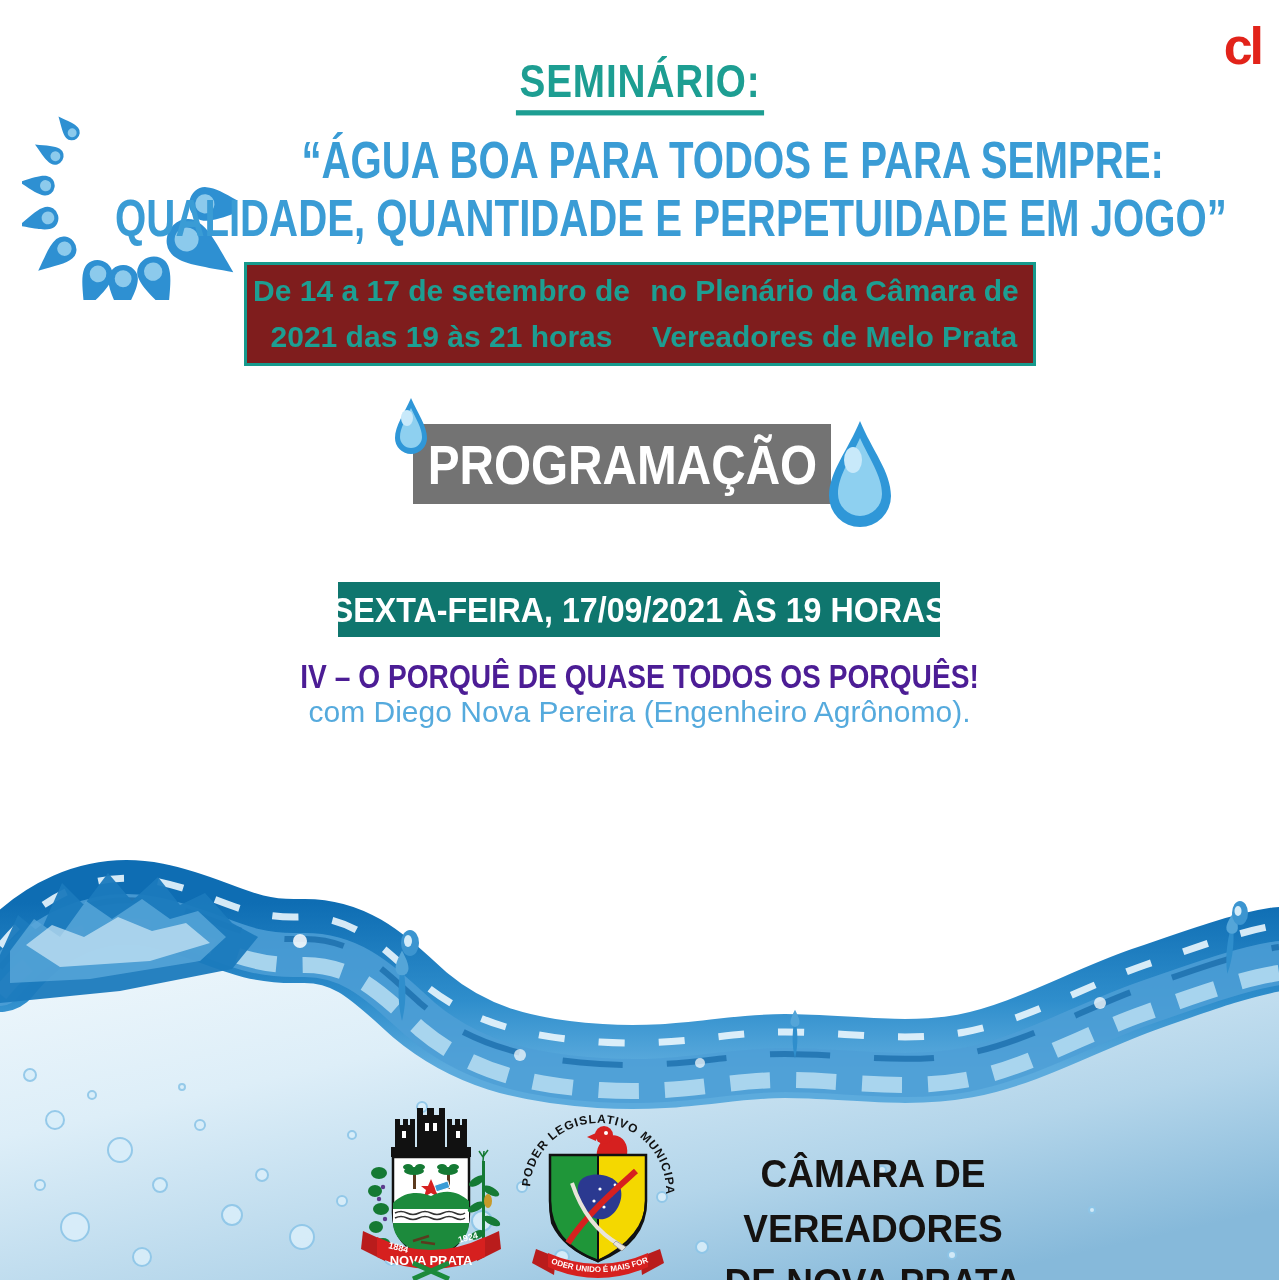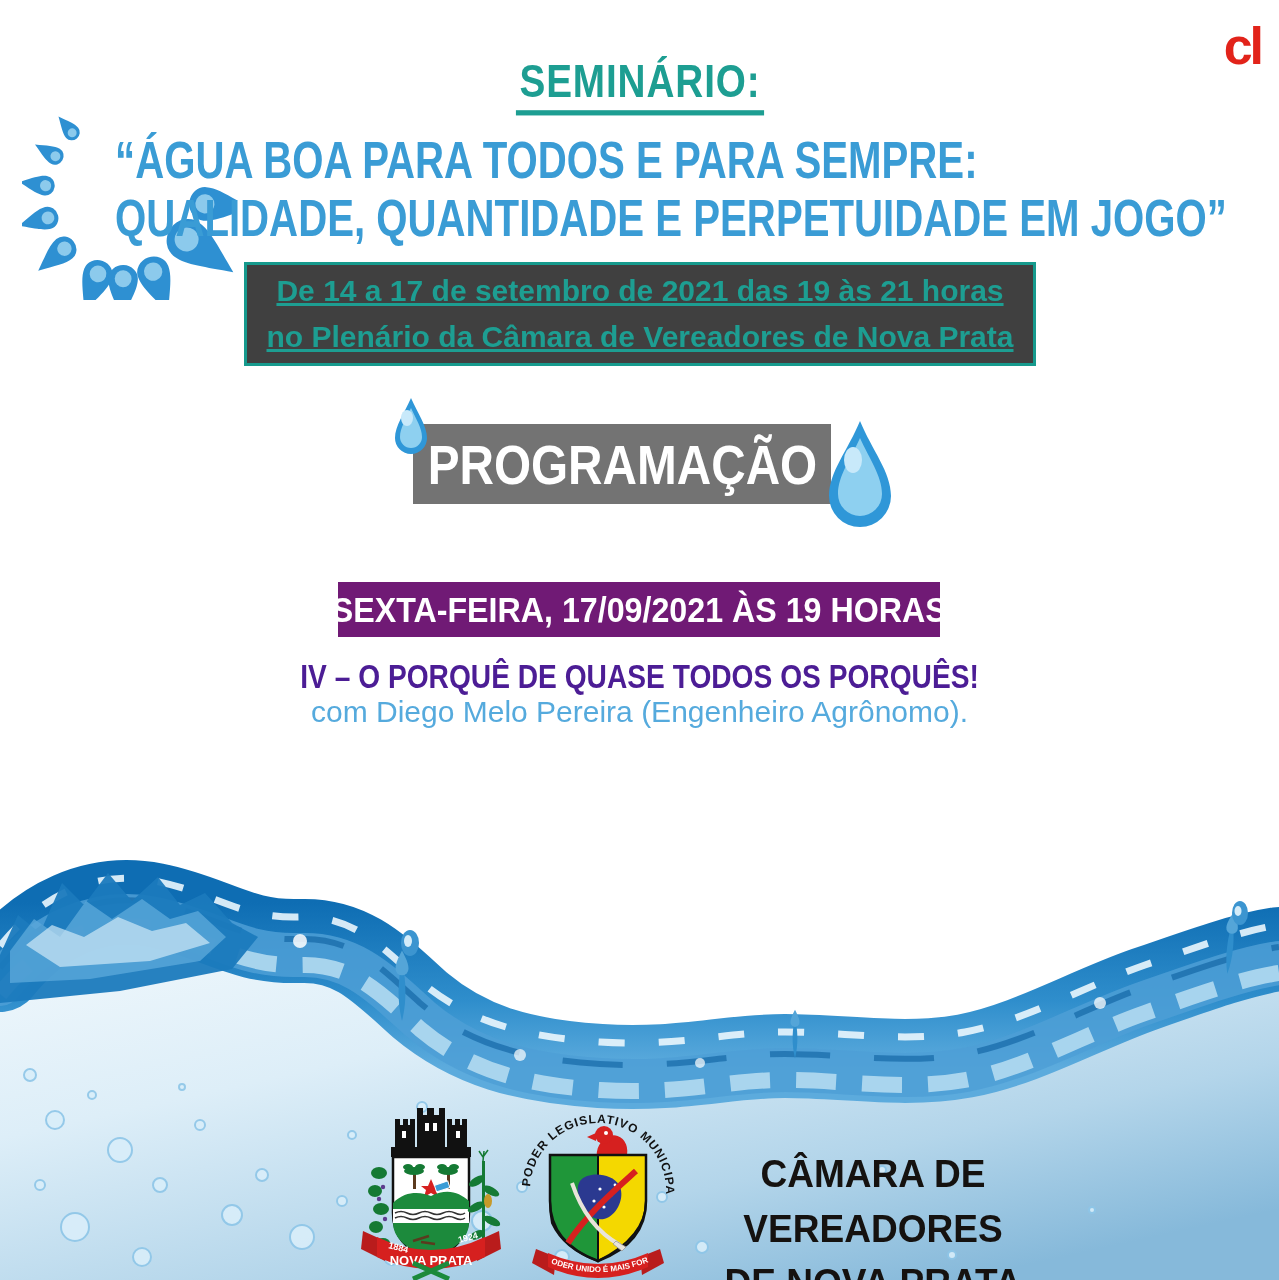--- a/index.html
+++ b/index.html
@@ -8,37 +8,37 @@
     font-family:"Liberation Sans",sans-serif;
   }
   
   .brand{position:absolute;top:20px;right:18px;font-size:52px;font-weight:700;
     color:#e2231a;letter-spacing:-3px;line-height:1;}
   
   .seminar{position:absolute;top:56px;left:0;width:100%;text-align:center;}
   .seminar .inner{display:inline-block;transform:scale(0.88,1.05);font-size:44px;font-weight:800;
     color:#1d9e92;letter-spacing:1px;border-bottom:5px solid #1d9e92;padding:0 4px 3px 4px;}
   
-  .title{position:absolute;top:132px;left:0;width:100%;text-align:left;color:#3a9cd5;
+  .title{position:absolute;top:132px;left:0;width:100%;text-align:right;color:#3a9cd5;
     font-weight:800;line-height:1.18;}
   .title .line{display:block;white-space:nowrap;transform:scale(0.82,1.06);font-size:49px;letter-spacing:0px;}
   
   .swirl{position:absolute;left:22px;top:95px;}
   
   .schedule{position:absolute;left:244px;top:262px;width:786px;height:98px;
-    border:3px solid #169a8d;display:flex;flex-direction:column;justify-content:center;
-    align-items:center;text-align:center;color:#1d9e92;font-weight:700;font-size:30px;line-height:1.55;background:#404040;text-decoration:underline;}
+    border:3px solid #169a8d;display:flex;justify-content:center;
+    align-items:center;text-align:center;color:#1d9e92;font-weight:700;font-size:30px;line-height:1.55;background:#7f1d1d;}
   
   .prog{position:absolute;left:413px;top:424px;width:418px;height:80px;background:#737373;
     display:flex;align-items:center;justify-content:center;}
   .prog .txt{color:#fff;font-weight:800;font-size:53px;letter-spacing:0px;transform:scale(0.9,1.05);white-space:nowrap;}
   .drop-sm{position:absolute;left:-22px;top:-28px;}
   .drop-lg{position:absolute;right:-64px;top:-6px;}
   
-  .sexta{position:absolute;left:338px;top:582px;width:602px;height:55px;background:#701a75;
+  .sexta{position:absolute;left:338px;top:582px;width:602px;height:55px;background:#0f766e;
     display:flex;align-items:center;justify-content:center;}
   .sexta .txt{color:#fff;font-weight:800;font-size:35px;transform:scale(0.92,1.02);white-space:nowrap;}
   
   .sess-title{position:absolute;top:659px;left:0;width:100%;text-align:center;color:#4c1d95;
     font-weight:800;}
   .sess-title .inner{display:inline-block;transform:scale(0.88,1.02);font-size:32px;white-space:nowrap;}
   .speaker{position:absolute;top:695px;left:0;width:100%;text-align:center;color:#55aadd;
     font-weight:400;font-size:30px;}
   
   .water{position:absolute;left:0;top:755px;width:1279px;height:525px;}
@@ -81,21 +81,21 @@
     <span class="inner">SEMINÁRIO:</span>
   </div>
 
   <div class="title">
     <span class="line">“ÁGUA BOA PARA TODOS E PARA SEMPRE:</span>
     <span class="line">QUALIDADE, QUANTIDADE E PERPETUIDADE EM JOGO”</span>
   </div>
 
   <div class="schedule">
     <div>De 14 a 17 de setembro de 2021 das 19 às 21 horas</div>
-    <div>no Plenário da Câmara de Vereadores de Nova Prata</div>
+    <div>no Plenário da Câmara de Vereadores de Melo Prata</div>
   </div>
 
   <div class="prog">
     <svg class="drop-sm" width="40" height="60" viewBox="0 0 40 60">
       <path d="M20,2 C27,18 36,30 36,42 A16,16 0 1 1 4,42 C4,30 13,18 20,2 Z" fill="#2f97d8"></path>
       <path d="M20,12 C25,23 31,32 31,41 A11,11 0 1 1 9,41 C9,32 15,23 20,12 Z" fill="#8ed0f0"></path>
       <ellipse cx="16" cy="22" rx="6" ry="8" fill="#c8e9fa"></ellipse>
     </svg>
     <span class="txt">PROGRAMAÇÃO</span>
     <svg class="drop-lg" width="70" height="112" viewBox="0 0 70 112">
@@ -105,21 +105,21 @@
     </svg>
   </div>
 
   <div class="sexta">
     <span class="txt">SEXTA-FEIRA, 17/09/2021 ÀS 19 HORAS</span>
   </div>
 
   <div class="sess-title">
     <span class="inner">IV – O PORQUÊ DE QUASE TODOS OS PORQUÊS!</span>
   </div>
-  <div class="speaker">com Diego Melo Pereira (Engenheiro Agrônomo).</div>
+  <div class="speaker">com Diego Nova Pereira (Engenheiro Agrônomo).</div>
 
   <div class="water">
     <svg class="bg" width="1279" height="525" viewBox="0 0 1279 525">
       <defs>
         <linearGradient id="underGrad" x1="0" y1="0" x2="0.75" y2="1">
           <stop offset="0" stop-color="#f4fafd"></stop>
           <stop offset="0.4" stop-color="#ddeef8"></stop>
           <stop offset="0.75" stop-color="#b3d5ea"></stop>
           <stop offset="1" stop-color="#86b9da"></stop>
         </linearGradient>

